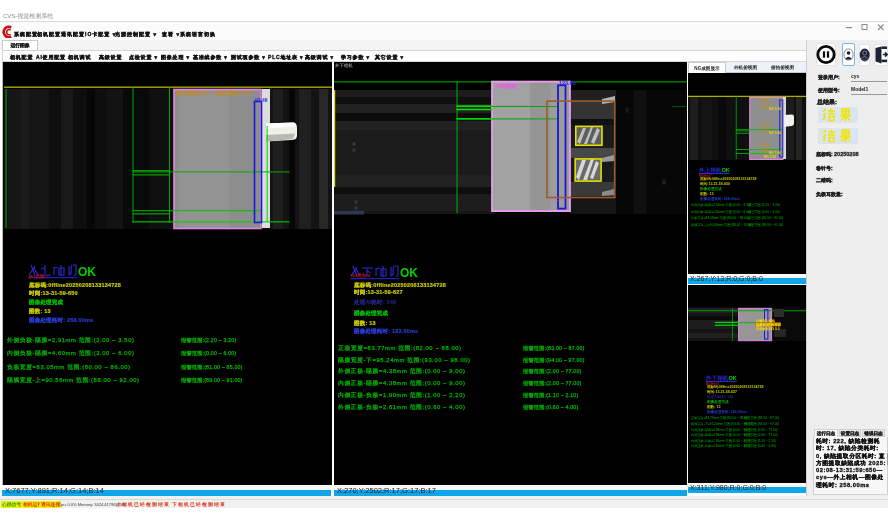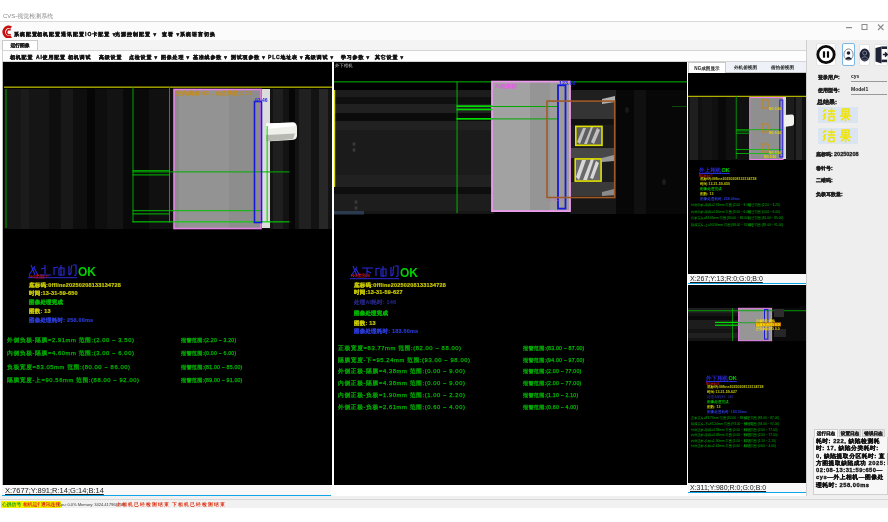--- a/index.html
+++ b/index.html
@@ -20,22 +20,22 @@
   color:#222; text-align:center; line-height:10px; -webkit-text-stroke:0.3px #222; }
 #toolbar { position:absolute; left:2px; top:50px; width:884px; height:12px; background:#fdfdfd;
   border:1px solid #d5d5d5; }
 .toolitem { position:absolute; top:3px; font-size:5px; font-weight:bold; color:#151515;
   letter-spacing:0.8px; -webkit-text-stroke:0.4px #151515; }
 
 .viewpanel { position:absolute; background:#000; }
 #leftview  { left:2px;   top:62px; width:329px; height:423px; border-left:1px solid #bbb; }
 #centerview{ left:334px; top:62px; width:353px; height:423px; }
 #rightcol  { position:absolute; left:688px; top:62px; width:118px; height:430px; }
-.sbar { position:absolute; background:#f8f8f8; border-bottom:1px solid #0ea5e9;
-  font-size:7.5px; color:#222;text-decoration:underline; }
+.sbar { position:absolute; background:#f8f8f8; border-bottom:6px solid #0ea5e9;
+  font-size:7.5px; color:#222; }
 
 .yl { color:#c9c900; } .gr { color:#00b400; } .bl { color:#2a3ad0; } .rd { color:#cc1111; }
 .ov { position:absolute; white-space:nowrap; line-height:1; font-size:5.5px; font-weight:bold;
   letter-spacing:0.2px; -webkit-text-stroke:0.2px currentColor; }
 .row { position:absolute; white-space:nowrap; line-height:1; font-size:5.8px;
   color:#00b400; letter-spacing:0.6px; -webkit-text-stroke:0.25px #00b400; }
 .rowr { position:absolute; white-space:nowrap; line-height:1; font-size:5.2px;
   color:#00b400; letter-spacing:0.2px; -webkit-text-stroke:0.25px #00b400; }
 
 #sidepanel { position:absolute; left:806px; top:40px; width:82px; height:456px;
@@ -279,20 +279,21 @@
     <div class="rowr" style="left:189px;top:296px;">报警范围:(94.00 ~ 97.00)</div>
     <div class="row" style="left:4px;top:307px;">外侧正极-隔膜=4.38mm 范围:(0.00 ~ 9.00)</div>
     <div class="rowr" style="left:189px;top:307px;">报警范围:(2.00 ~ 77.00)</div>
     <div class="row" style="left:4px;top:319px;">内侧正极-隔膜=4.38mm 范围:(0.00 ~ 9.00)</div>
     <div class="rowr" style="left:189px;top:319px;">报警范围:(2.00 ~ 77.00)</div>
     <div class="row" style="left:4px;top:331px;">内侧正极-负极=1.90mm 范围:(1.00 ~ 2.20)</div>
     <div class="rowr" style="left:189px;top:331px;">报警范围:(1.10 ~ 2.10)</div>
     <div class="row" style="left:4px;top:343px;">外侧正极-负极=2.61mm 范围:(0.60 ~ 4.00)</div>
     <div class="rowr" style="left:189px;top:343px;">报警范围:(0.60 ~ 4.00)</div>
   </div>
+  <div class="sbar" style="left:334px;top:485px;width:353px;height:11px;padding-left:3px;line-height:11px;">X:270;Y:2502;R:17;G:17;B:17</div>
 
   <div id="rightcol">
 
     <div style="position:absolute;left:0;top:0;width:118px;height:11px;background:#eef2f8;border-bottom:1px solid #c9c9c9;">
       <span style="position:absolute;left:0px;top:0;width:38px;height:11px;background:#fff;border:1px solid #c9c9c9;border-bottom:none;font-size:4.6px;font-weight:bold;color:#222;text-align:center;line-height:11px;">NG成图显示</span>
       <span style="position:absolute;left:40px;top:1px;width:35px;height:10px;font-size:4.6px;font-weight:bold;color:#222;text-align:center;line-height:10px;">外机俯视图</span>
       <span style="position:absolute;left:77px;top:1px;width:35px;height:10px;font-size:4.6px;font-weight:bold;color:#222;text-align:center;line-height:10px;">俯拍俯视图</span>
     </div>
 
     <div style="position:absolute;left:0;top:11px;width:118px;height:201px;background:#000;">

